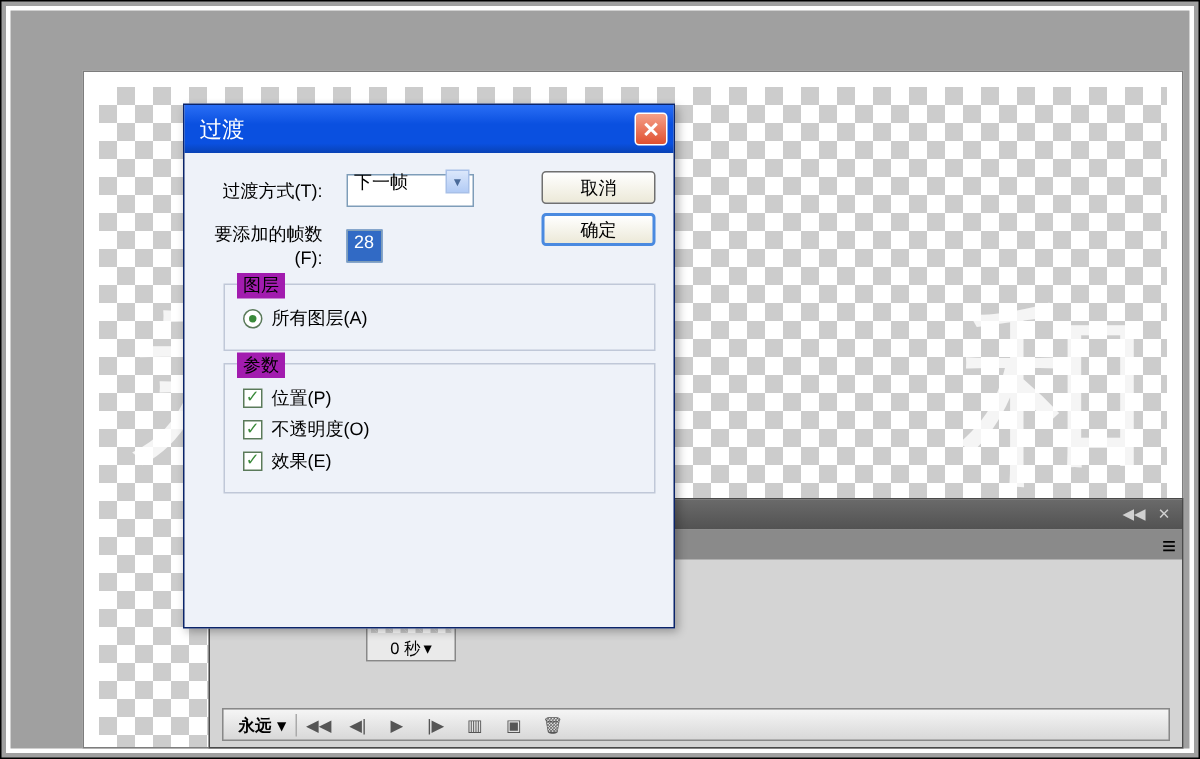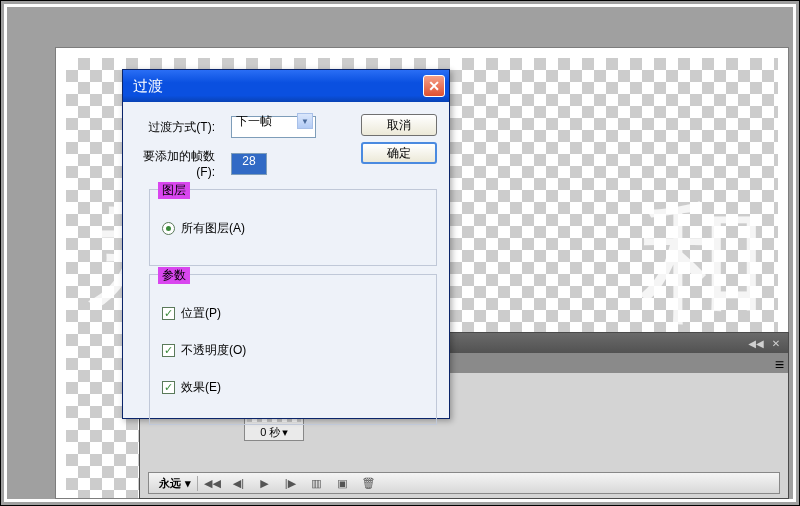--- a/index.html
+++ b/index.html
@@ -50,26 +50,26 @@
 .dialog { position: absolute; left: 115px; top: 62px; width: 328px; height: 350px; background: #eef2f9; border: 1px solid #0a246a; box-shadow: 2px 2px 6px rgba(0,0,0,.3); }
 .titlebar { height: 32px; background: linear-gradient(#2a6ef5,#0a50e0 40%,#0a50e0 80%,#0842b5); display: flex; align-items: center; padding: 0 4px 0 10px; }
 .titlebar-txt { color: #fff; font-size: 15px; flex: 1; }
 .close-btn { width: 22px; height: 22px; background: linear-gradient(#f5a089,#e05030); border: 1px solid #fff; border-radius: 3px; color: #fff; display: flex; align-items: center; justify-content: center; font-size: 14px; font-weight: bold; cursor: pointer; }
 
 .dlg-body { padding: 14px 12px; font-size: 12px; }
 .row { display: flex; align-items: center; margin-bottom: 10px; }
 .lbl { width: 96px; text-align: right; padding-right: 16px; }
 .sel { width: 85px; height: 22px; border: 1px solid #7e9db9; background: #fff; display: flex; align-items: center; justify-content: space-between; padding: 0 2px 12px 4px; cursor: pointer; }
 .sel .arrow { width: 16px; height: 16px; background: linear-gradient(#dbe7fb,#b2cbf5); border: 1px solid #a8c0e8; display: flex; align-items: center; justify-content: center; font-size: 8px; color: #4a6a9a; }
-.inp { width: 36px; height: 22px; border: 1px solid #7e9db9; background: #fff; padding: 0 4px; text-align: center; }
+.inp { width: 24px; height: 22px; border: 1px solid #7e9db9; background: #fff; padding: 0 4px; }
 .inp.sel-blue { background: #316ac5; color: #fff; }
 
 .fieldset { border: 1px solid #c0c8d8; margin: 8px 0 0 14px; padding: 10px 12px 8px; position: relative; }
-.legend { position: absolute; top: -8px; left: 8px; background: #d946ef; padding: 0 4px; font-size: 12px; }
-.radio-row, .check-row { display: flex; align-items: center; gap: 6px; margin: 20px 0; cursor: pointer; }
+.legend { position: absolute; top: -8px; left: 8px; background: #a21caf; padding: 0 4px; font-size: 12px; }
+.radio-row, .check-row { display: flex; align-items: center; gap: 6px; margin: 4px 0; cursor: pointer; }
 .radio { width: 13px; height: 13px; border: 1px solid #5a7a5a; border-radius: 50%; display: flex; align-items: center; justify-content: center; background: #fff; }
 .radio.on::after { content: ""; width: 5px; height: 5px; background: #3a8a3a; border-radius: 50%; }
 .check { width: 13px; height: 13px; border: 1px solid #5a7a5a; background: #fff; display: flex; align-items: center; justify-content: center; color: #3a8a3a; font-size: 11px; line-height: 1; }
 
 .btn-col { position: absolute; right: 12px; top: 44px; display: flex; flex-direction: column; gap: 6px; }
 .winbtn { width: 76px; height: 22px; background: linear-gradient(#fff,#ece9d8); border: 1px solid #707070; border-radius: 3px; font-size: 12px; display: flex; align-items: center; justify-content: center; cursor: pointer; }
 .winbtn.default { border: 2px solid #4a8ae0; }
 </style>
 </head>
 <body>

